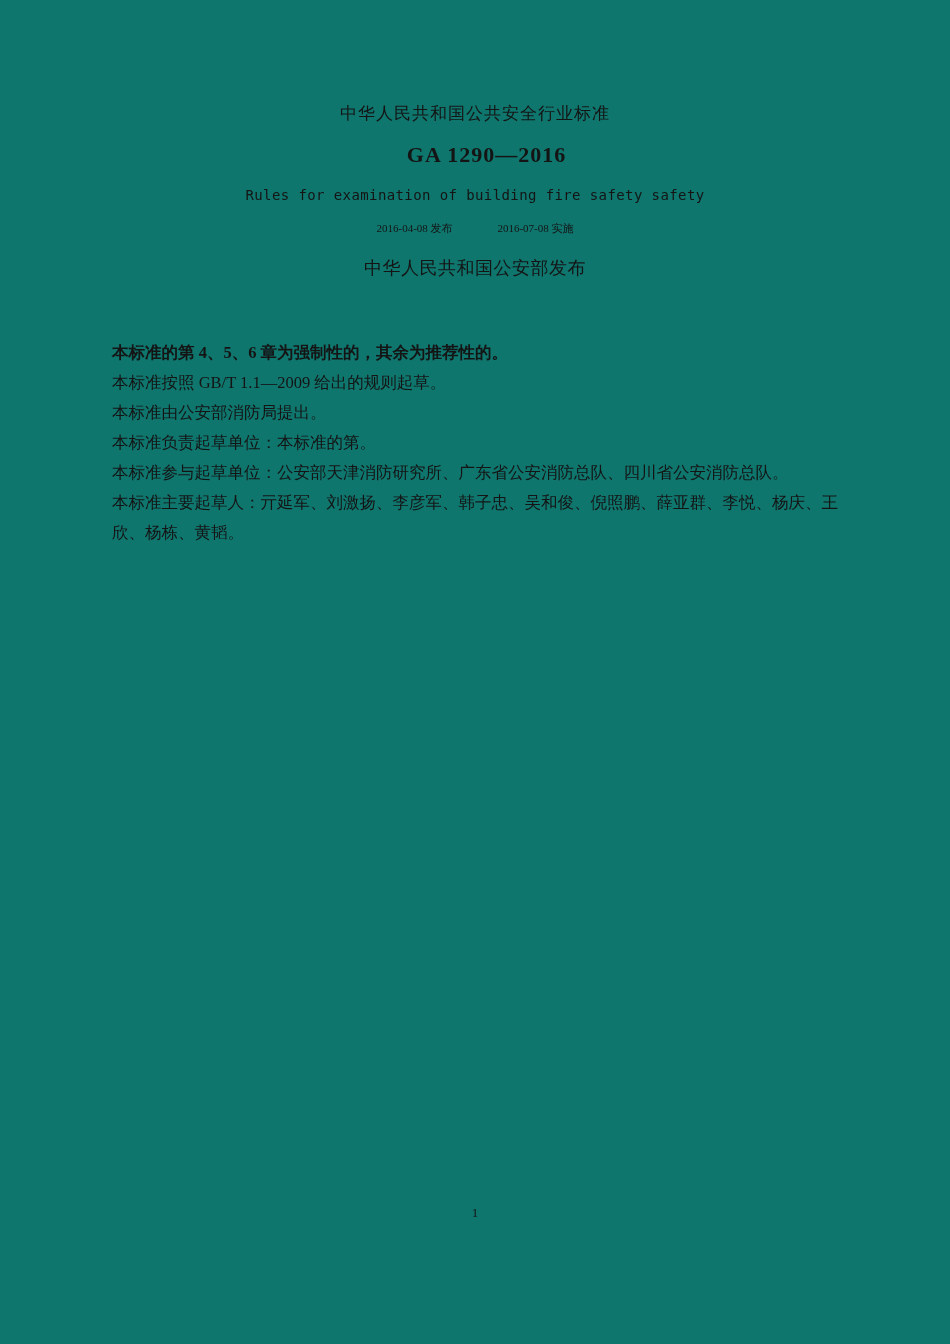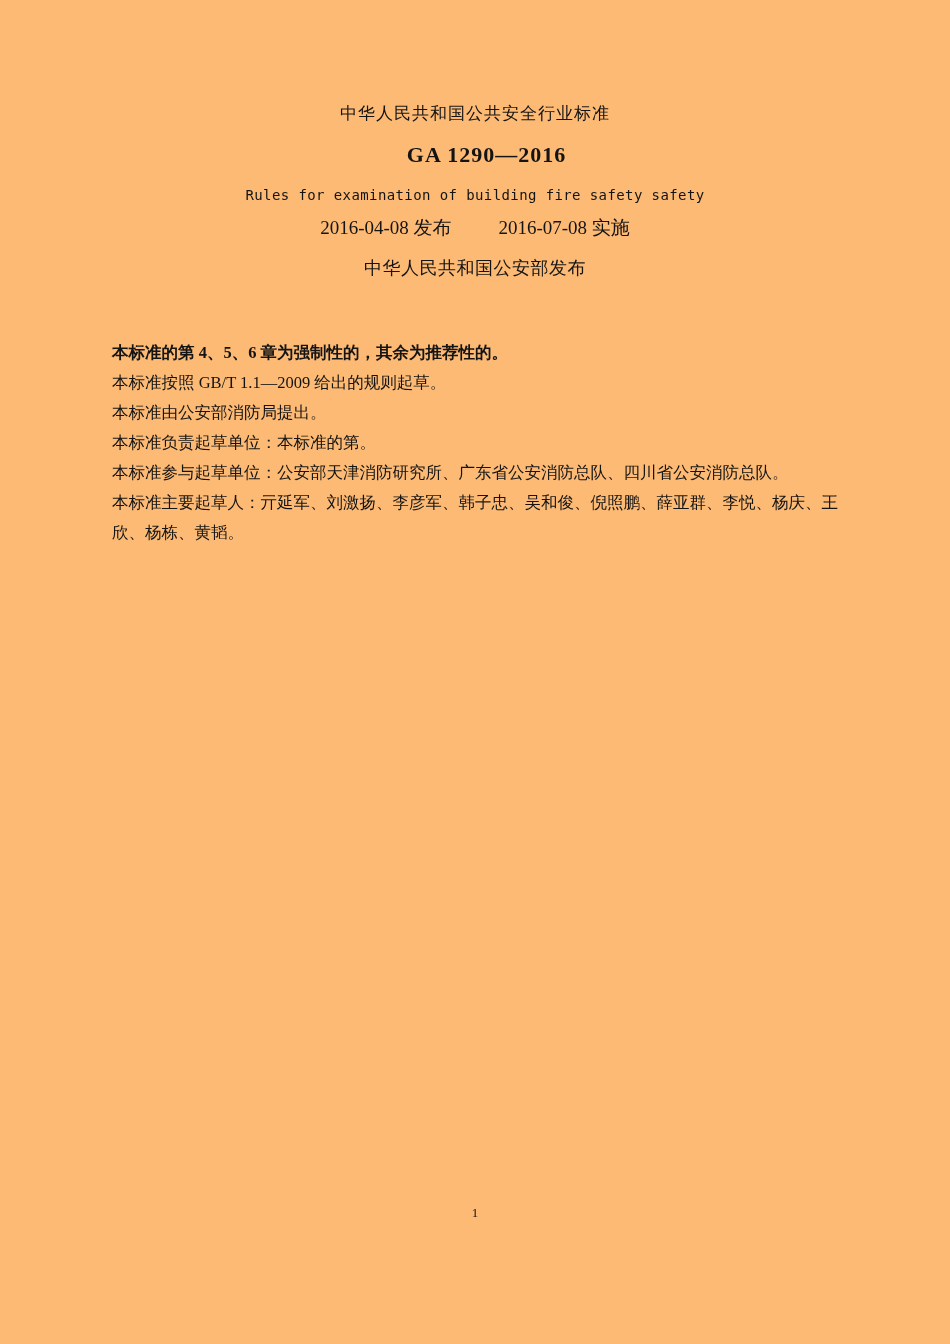--- a/index.html
+++ b/index.html
@@ -4,21 +4,21 @@
 <style>
   html, body {
     margin: 0;
     padding: 0;
     background: #ffffff;
   }
   .page {
     position: relative;
     width: 950px;
     height: 1344px;
-    background: #fdba74;
+    background: #0f766e;
     color: #141414;
     font-family: "Liberation Serif", "DejaVu Serif", serif;
     overflow: hidden;
   }
   .header {
     padding-top: 102px;
     text-align: center;
   }
   .std-type {
     font-size: 17px;
@@ -43,21 +43,21 @@
   }
   .en-title {
     margin-top: 14px;
     font-family: "DejaVu Sans Mono", "Liberation Mono", monospace;
     font-size: 14px;
     line-height: 26px;
     letter-spacing: 0.4px;
   }
   .date-line {
     margin-top: 6px;
-    font-size: 19px;
+    font-size: 11px;
     line-height: 28px;
   }
   .date-line .impl {
     margin-left: 42px;
   }
   .issuer {
     margin-top: 12px;
     font-size: 18px;
     line-height: 28px;
     letter-spacing: 0.5px;

